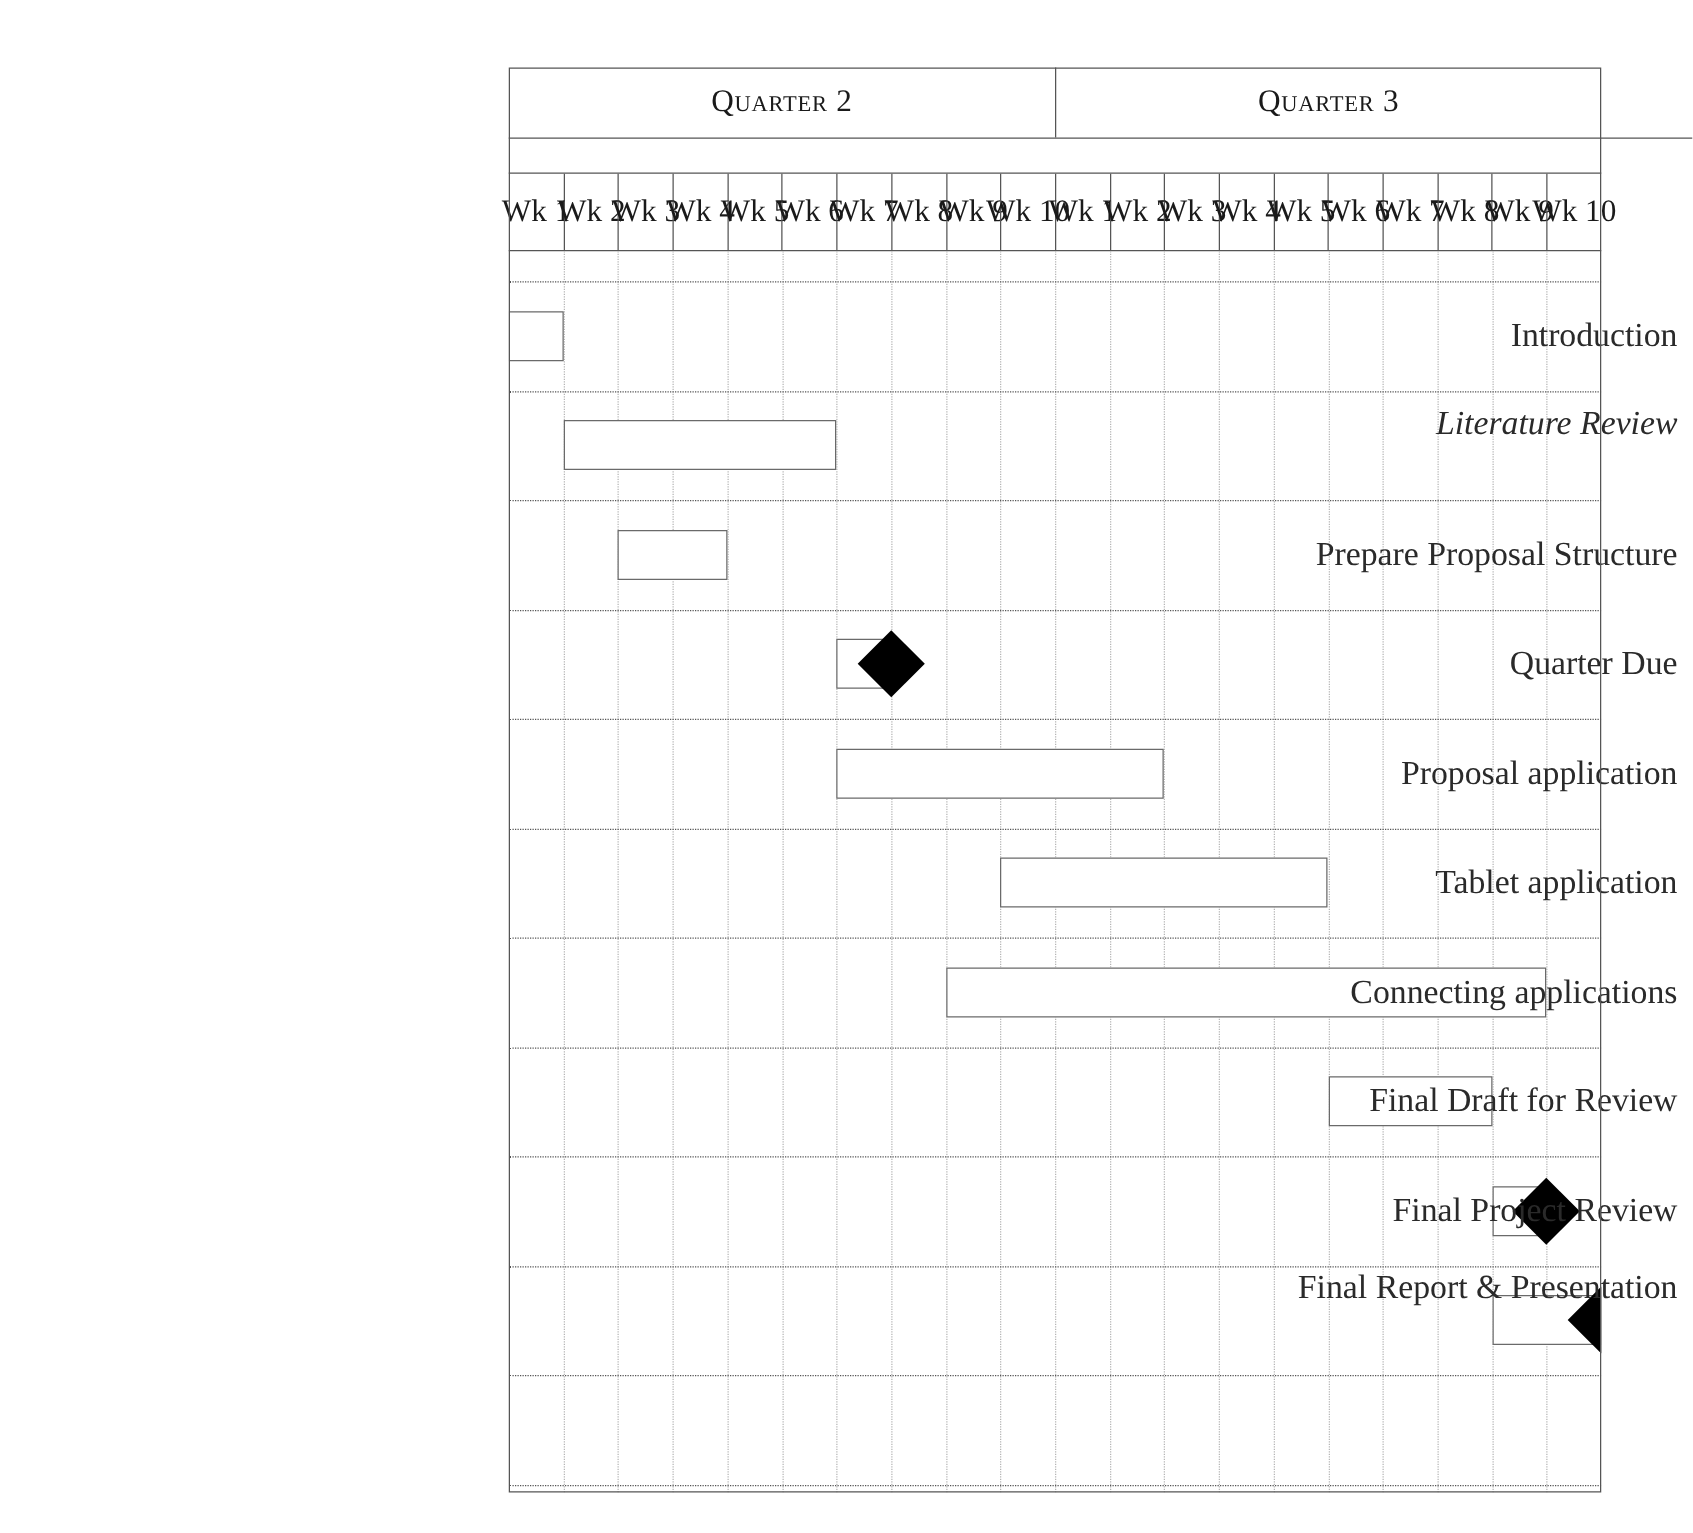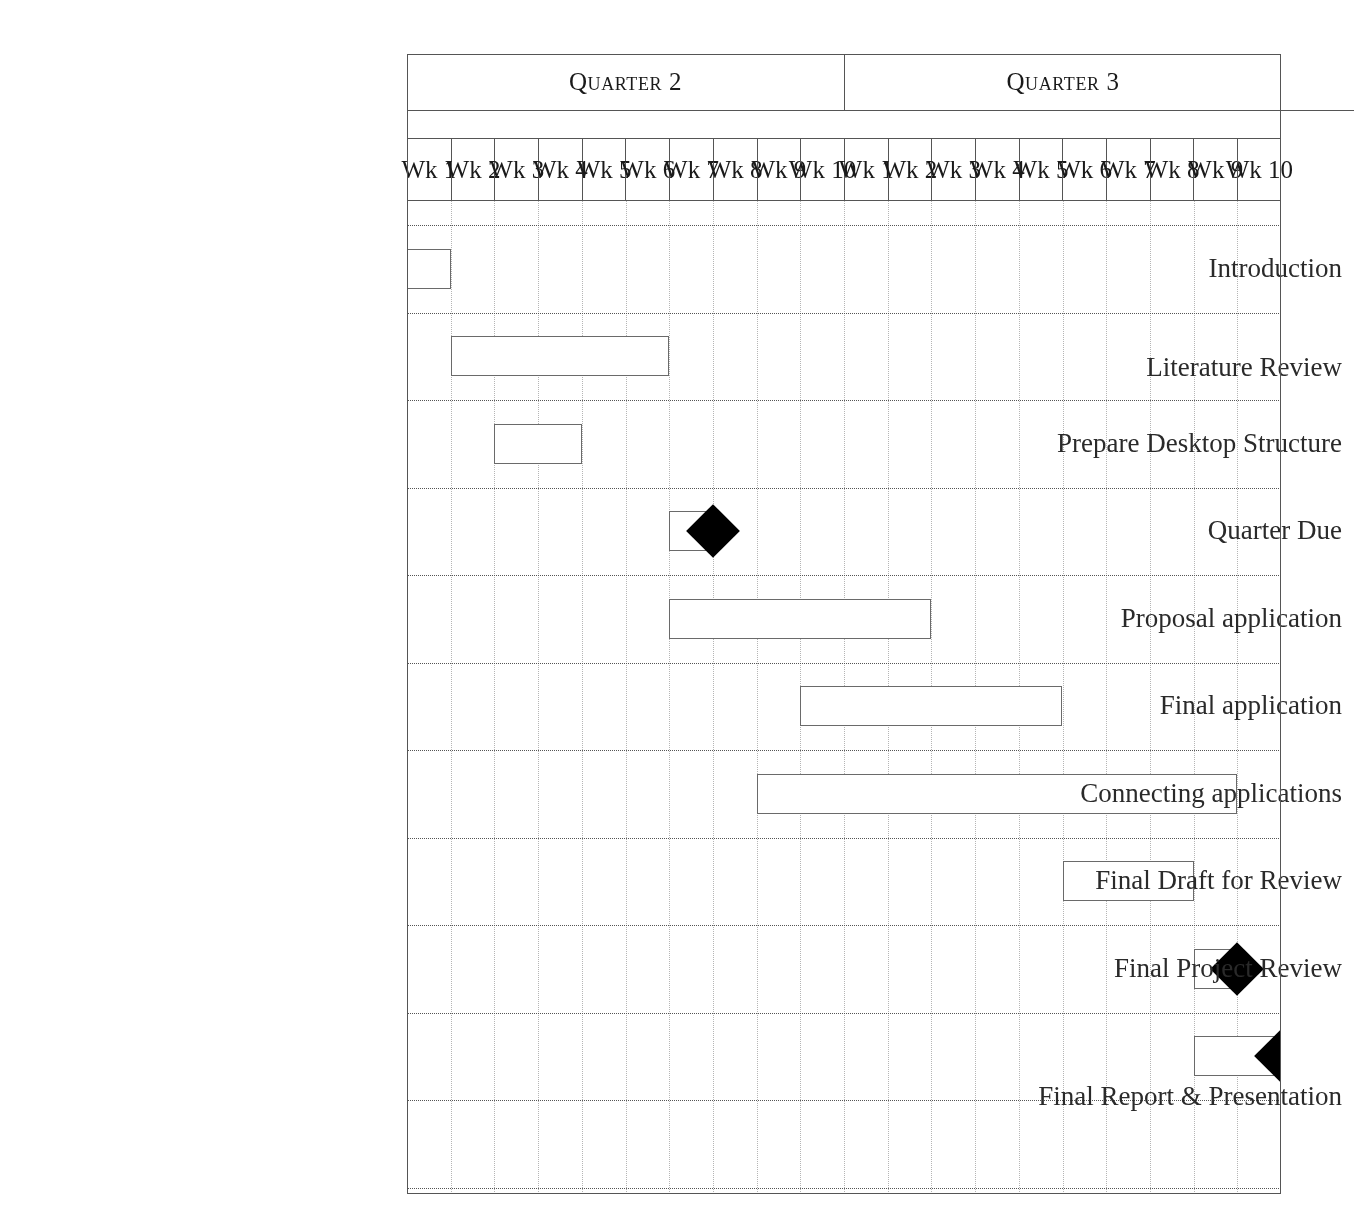--- a/index.html
+++ b/index.html
@@ -268,26 +268,26 @@
       <div class="task-bar" style="left: 349.6px; width: 480.7px; top: 572.75px; background: rgb(255, 255, 255); border-color: rgb(106, 106, 106);"></div>
       <div class="task-bar" style="left: 655.5px; width: 131.1px; top: 660.25px; background: rgb(255, 255, 255); border-color: rgb(106, 106, 106);"></div>
       <div class="task-bar" style="left: 786.6px; width: 43.7px; top: 747.75px; background: rgb(255, 255, 255); border-color: rgb(106, 106, 106);"></div>
       <div class="milestone" style="left: 830.3px; top: 767.75px; background: rgb(0, 0, 0);"></div>
       <div class="task-bar" style="left: 786.6px; width: 87.4px; top: 835.25px; background: rgb(255, 255, 255); border-color: rgb(106, 106, 106);"></div>
       <div class="milestone" style="left: 874px; top: 855.25px; background: rgb(0, 0, 0);"></div>
     </div>
 
   <div id="label-layer">
       <div class="task-label" style="top: 254.75px;">Introduction</div>
-      <div class="task-label" style="top: 354px;">Literature Review</div>
-      <div class="task-label" style="top: 429.75px;">Prepare Desktop Structure</div>
+      <div class="task-label" style="top: 325px; font-style: italic;">Literature Review</div>
+      <div class="task-label" style="top: 429.75px;">Prepare Proposal Structure</div>
       <div class="task-label" style="top: 517.25px;">Quarter Due</div>
       <div class="task-label" style="top: 604.75px;">Proposal application</div>
-      <div class="task-label" style="top: 692.25px;">Final application</div>
+      <div class="task-label" style="top: 692.25px;">Tablet application</div>
       <div class="task-label" style="top: 779.75px;">Connecting applications</div>
       <div class="task-label" style="top: 867.25px;">Final Draft for Review</div>
       <div class="task-label" style="top: 954.75px; text-align: right;">Final Project Review</div>
-      <div class="task-label" style="top: 1083px;">Final Report &amp; Presentation</div>
+      <div class="task-label" style="top: 1016px;">Final Report &amp; Presentation</div>
     </div>
 
   <div class="chart-frame"></div>
 
 </div>
 
 </body></html>

